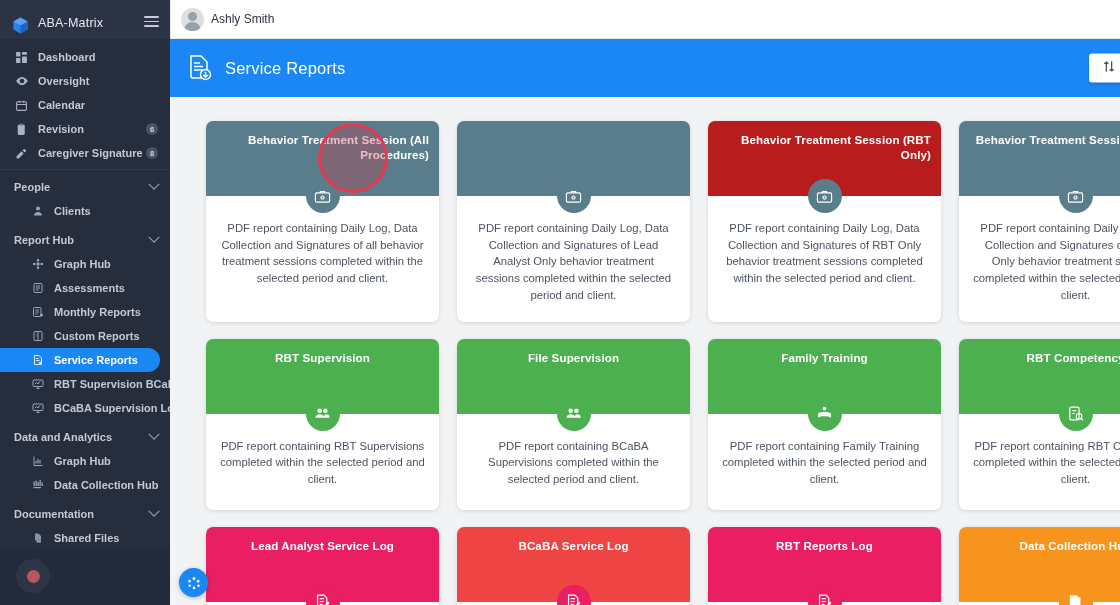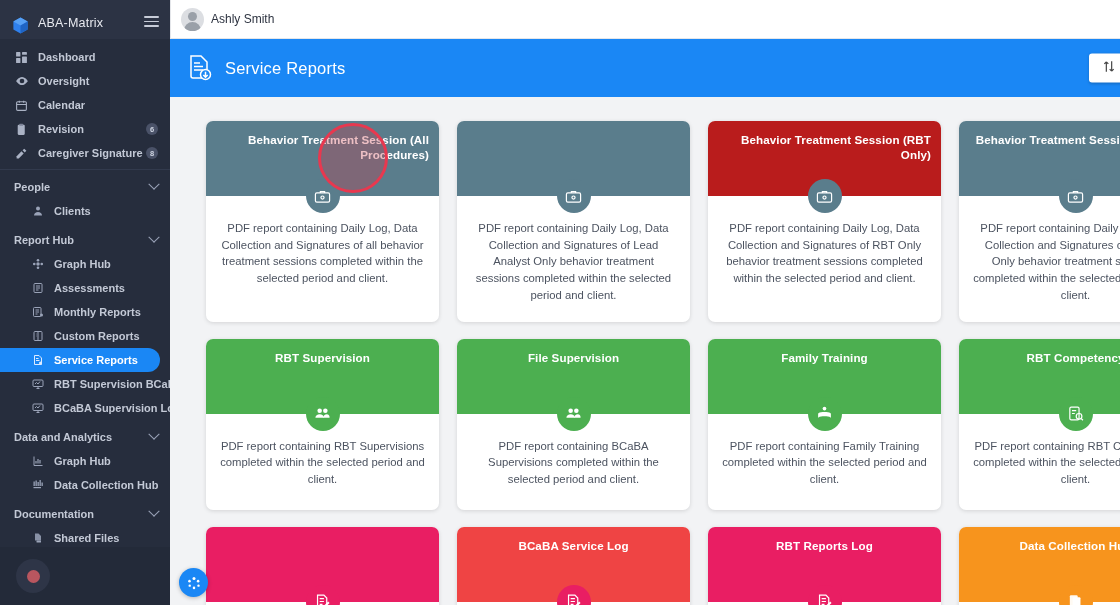--- a/index.html
+++ b/index.html
@@ -534,20 +534,21 @@
                 </svg>
             </span>
           </div>
           <div class="card-body">
             <div class="card-desc">PDF report containing RBT Competency completed within the selected period and client.</div>
           </div>
         </div>
 
         <div class="card">
           <div class="card-head" style="background:#e91e63">
+            <span class="card-title">Lead Analyst Service Log</span>
             <span class="card-badge" style="background:#e91e63">
               <svg viewBox="0 0 24 24" width="17" height="17" fill="none" stroke="#fff" stroke-width="1.7">
                   <path d="M5 3h9l4 4v14H5z"></path>
                   <path d="M8 8h6M8 12h6M8 16h4"></path>
                   <path d="M15 17l5-5 2 2-5 5h-2z" fill="#fff" stroke="none"></path>
                 </svg>
             </span>
           </div>
           <div class="card-body">
             

